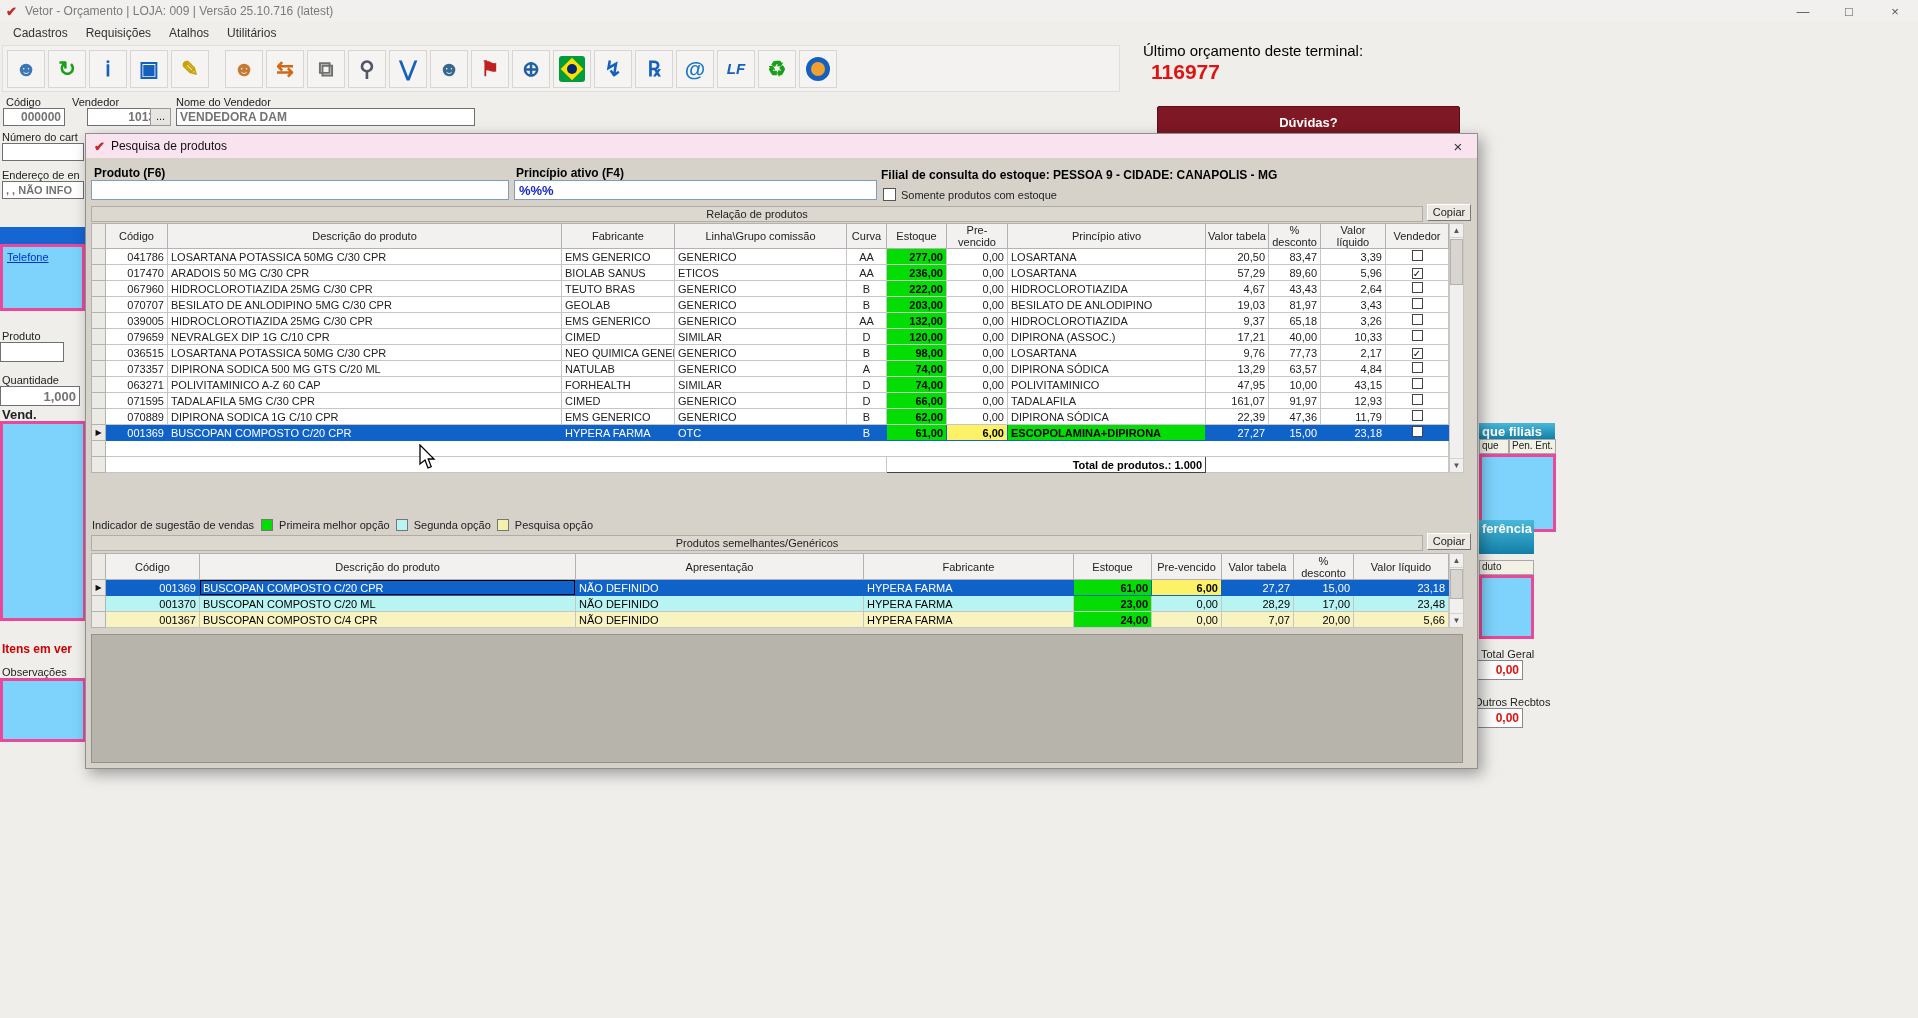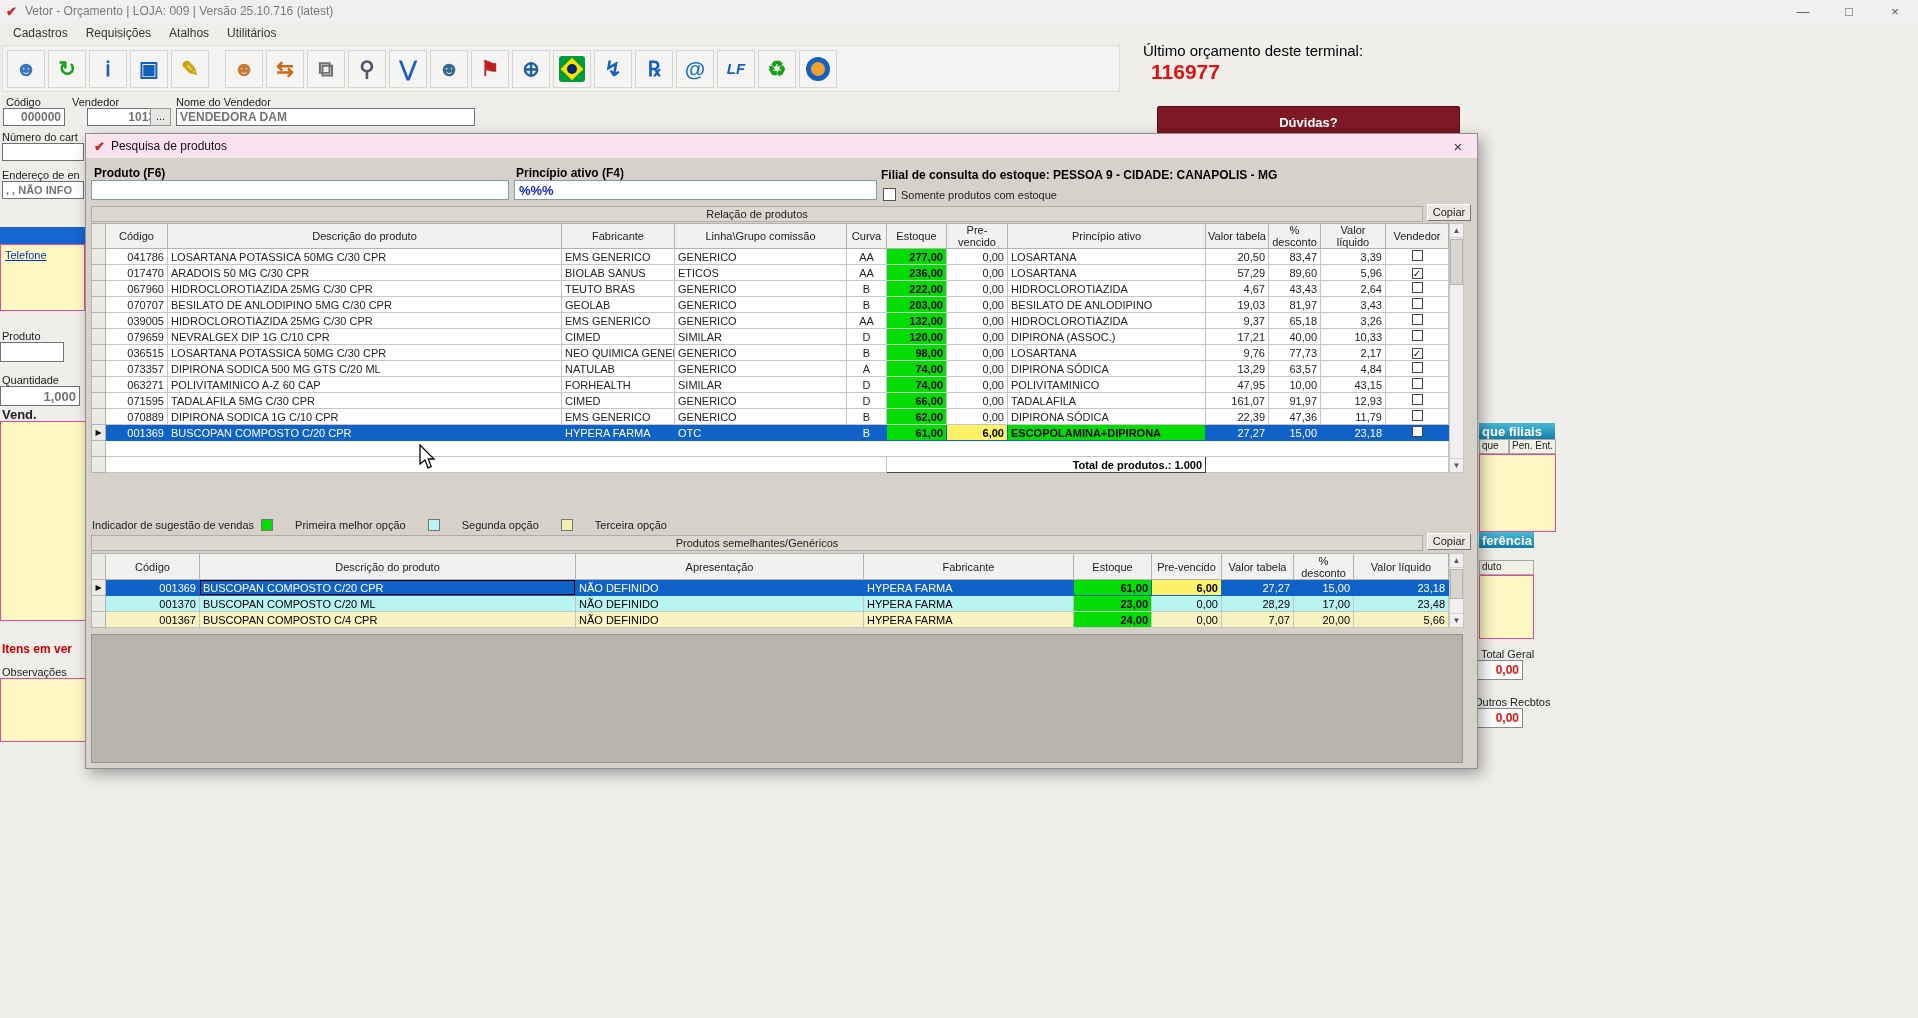--- a/index.html
+++ b/index.html
@@ -18,21 +18,21 @@
 .flag-green{width:26px;height:26px;background:#009c3b;position:relative;display:inline-block;border-radius:3px}
 .flag-diamond{position:absolute;left:5px;top:5px;width:16px;height:16px;background:#ffdf00;transform:rotate(45deg)}
 .flag-circle{position:absolute;left:8px;top:8px;width:10px;height:10px;background:#002776;border-radius:50%}
 .target-ring{width:24px;height:24px;border:5px solid #1560bd;border-radius:50%;background:#f0a030;display:inline-block}
 .lbl{position:absolute;font-size:11px;color:#222;white-space:nowrap}
 .lbl.bold{font-weight:bold;font-size:13px}
 .lbl.red{color:#cc0000;font-weight:bold;font-size:12px}
 .field{position:absolute;background:#fff;border:1px solid #707070;font-weight:bold;color:#737373;font-size:12px;padding:1px 3px;white-space:nowrap;overflow:hidden;font-family:"Liberation Sans",sans-serif}
 .field.right{text-align:right}
 .btn-dots{position:absolute;background:#e8e6e2;border:1px solid #9a9a9a;text-align:center;font-size:11px;line-height:15px}
-.white-box{position:absolute;background:#fef9c3;border:1px solid #ec4899}
+.white-box{position:absolute;background:#7dd3fc;border:3px solid #ec4899}
 .blue-bar{position:absolute;background:#1565d2}
 .tel-link{color:#0033cc;text-decoration:underline;font-size:11px;position:absolute;left:4px;top:4px}
 .lastbudget-l{position:absolute;left:1143px;top:42px;font-size:15px;color:#000000}
 .lastbudget-v{position:absolute;left:1151px;top:60px;font-size:21px;font-weight:bold;color:#e01212}
 .duvidas{position:absolute;left:1157px;top:106px;width:303px;height:42px;background:#7d1824;color:#fff;font-weight:bold;font-size:13px;display:flex;justify-content:center;padding-top:8px;border:1px solid #5a0f18;border-radius:2px}
 .teal-hdr{position:absolute;background:linear-gradient(#49b8d8,#137fa8);color:#fff;font-weight:bold;font-size:13px;padding:1px 3px;white-space:nowrap;overflow:hidden}
 .grid-cell{position:absolute;background:#f2f1e6;border:1px solid #a8a8a8;font-size:10px;padding:0 2px;white-space:nowrap;overflow:hidden}
 .money{position:absolute;background:#fff;border:1px solid #8a8a8a;color:#e01212;font-weight:bold;font-size:12px;text-align:right;padding:2px 3px}
 .modal{position:absolute;left:85px;top:133px;width:1393px;height:636px;background:#d6d2ca;border:1px solid #8f8f8f;box-shadow:4px 5px 14px rgba(0,0,0,.35);z-index:10}
 .modal-title{height:24px;background:#f8e3ee;display:flex;align-items:center;padding:0 8px;font-size:12px;color:#111;gap:6px}
@@ -189,21 +189,21 @@
 <div class="lbl bold" style="left:2px;top:407px">Vend.</div>
 <div class="white-box" style="left:0;top:421px;width:86px;height:200px"></div>
 <div class="lbl red" style="left:2px;top:642px">Itens em ver</div>
 <div class="lbl" style="left:2px;top:666px">Observações</div>
 <div class="white-box" style="left:0;top:678px;width:86px;height:64px"></div>
 
 <div class="teal-hdr" style="left:1479px;top:423px;width:76px;height:16px">que filiais</div>
 <div class="grid-cell" style="left:1479px;top:439px;width:30px;height:15px">que</div>
 <div class="grid-cell" style="left:1509px;top:439px;width:47px;height:15px">Pen. Ent.</div>
 <div class="white-box" style="left:1479px;top:454px;width:77px;height:78px"></div>
-<div class="teal-hdr" style="left:1479px;top:532px;width:55px;height:16px">ferência</div>
+<div class="teal-hdr" style="left:1479px;top:520px;width:55px;height:34px">ferência</div>
 <div class="grid-cell" style="left:1479px;top:560px;width:55px;height:15px">duto</div>
 <div class="white-box" style="left:1479px;top:575px;width:55px;height:64px"></div>
 <div class="lbl" style="left:1481px;top:648px">Total Geral</div>
 <div class="money" style="left:1477px;top:660px;width:46px;height:20px">0,00</div>
 <div class="lbl" style="left:1474px;top:696px">Outros Recbtos</div>
 <div class="money" style="left:1477px;top:708px;width:46px;height:20px">0,00</div>
 
 <div class="modal">
   <div class="modal-title">
     <span class="logo-v">✔</span>
@@ -451,27 +451,27 @@
       </table>
       <div class="vscroll">
         <div class="vs-btn">▲</div>
         <div class="vs-thumb"></div>
         <div class="vs-btn bottom">▼</div>
       </div>
     </div>
 
     <div class="legend" style="left:6px;top:361px">
       <span>Indicador de sugestão de vendas</span>
-      <span id="legend-items" style="display:flex;align-items:center;gap:22px">
+      <span id="legend-items" style="display:flex;align-items:center;gap:6px">
           <span class="sq" style="background: rgb(4, 221, 4);"></span>
           <span>Primeira melhor opção</span>
           <span class="sq" style="background: rgb(184, 244, 242);"></span>
           <span>Segunda opção</span>
           <span class="sq" style="background: rgb(246, 240, 174);"></span>
-          <span>Terceira opção</span>
+          <span>Pesquisa opção</span>
         </span>
     </div>
 
     <div class="band" style="left:5px;top:377px;width:1332px;height:16px">Produtos semelhantes/Genéricos</div>
     <div class="copy-btn" style="left:1341px;top:375px">Copiar</div>
 
     <div class="gridwrap" style="left:5px;top:395px;width:1372px">
       <table class="grid" style="width:1357px">
         <colgroup>
           <col style="width:14px">

